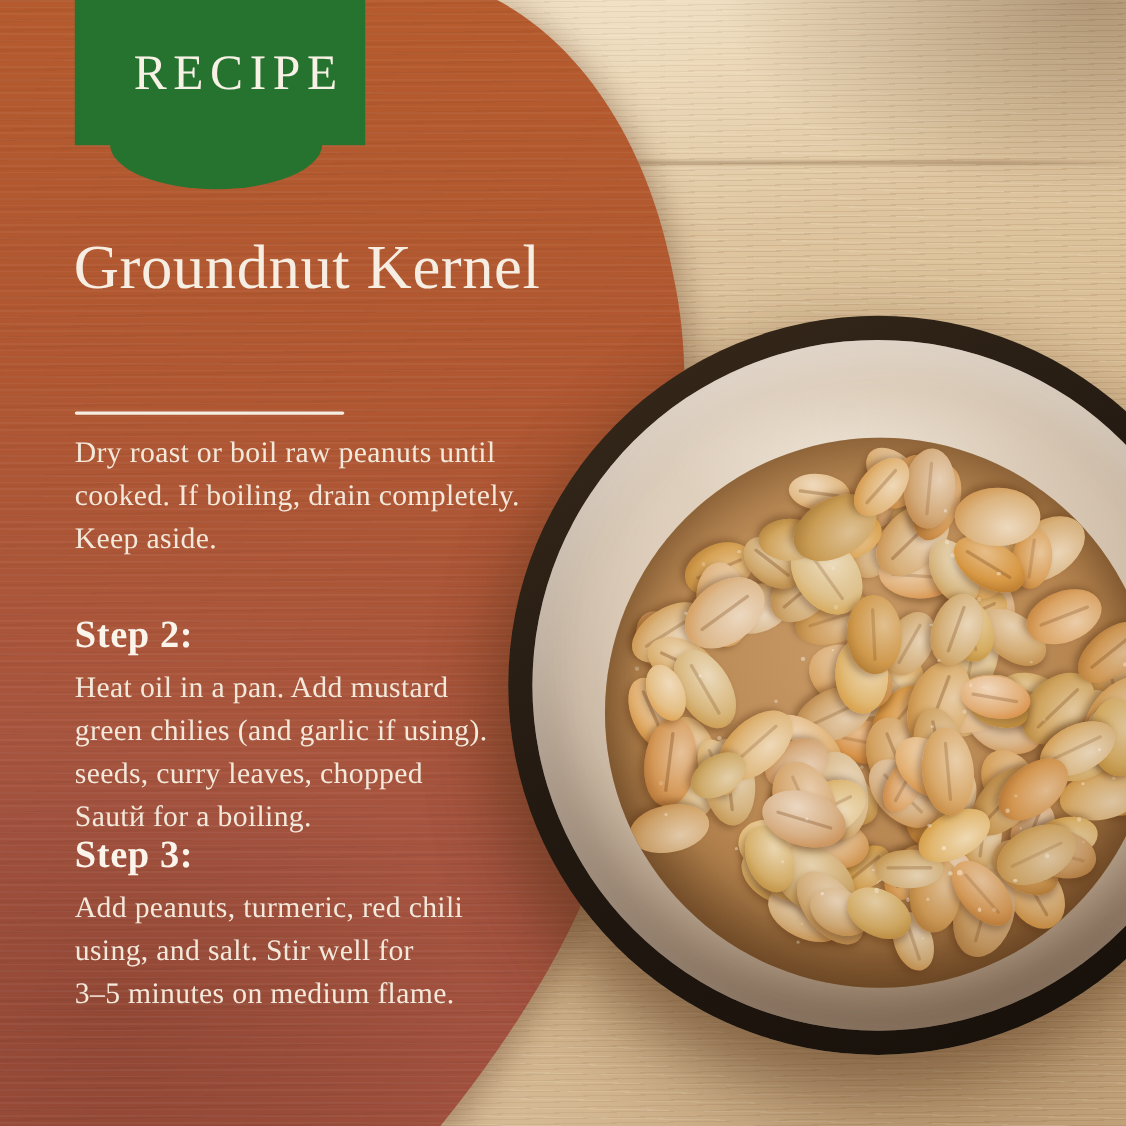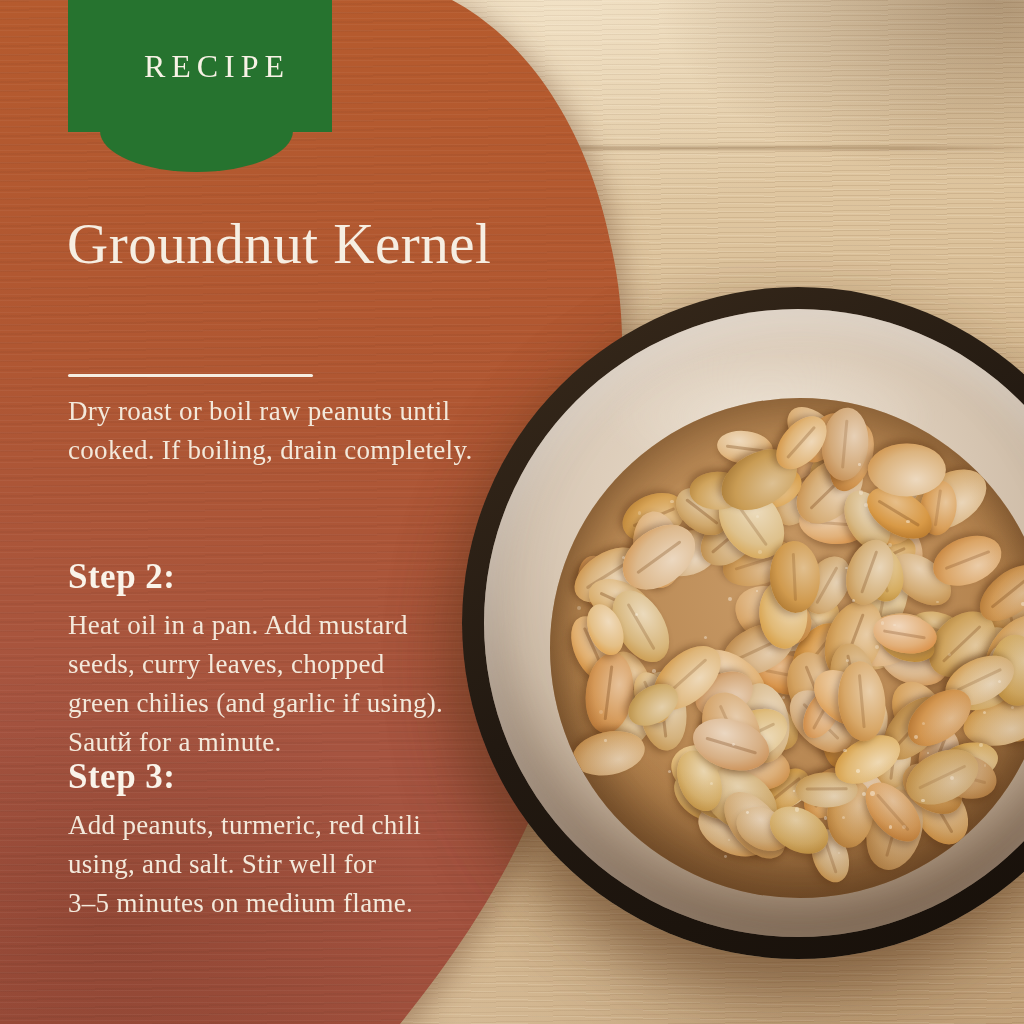--- a/index.html
+++ b/index.html
@@ -40,21 +40,21 @@
   }
 
   
   .badge{position:absolute;left:68px;top:0;width:264px;height:132px;background:#26732f;z-index:5;}
   .badge::after{
     content:"";position:absolute;left:32px;top:131px;width:193px;height:41px;
     background:#26732f;border-radius:0 0 50% 50% / 0 0 100% 100%;
   }
   .badge-label{
     position:absolute;inset:0;display:flex;align-items:center;justify-content:center;
-    color:#f8f2e6;font-size:32px;letter-spacing:6px;padding-left:6px;margin-left:28px;
+    color:#f8f2e6;font-size:45px;letter-spacing:6px;padding-left:6px;margin-left:28px;
   }
 
   
   .content{position:absolute;left:0;top:0;z-index:6;color:#f6eee2;}
   .title{position:absolute;left:67px;top:204px;font-size:57px;line-height:79px;letter-spacing:0.5px;white-space:nowrap;}
   .divider{position:absolute;left:68px;top:374px;width:245px;height:3px;background:#f6eee2;border-radius:2px;}
   .step{position:absolute;left:68px;width:480px;}
   .step h3{margin:0 0 8px 0;font-size:35px;line-height:42px;font-weight:bold;letter-spacing:0.5px;color:#faf4ea;}
   .step .line{font-size:27px;line-height:39px;letter-spacing:0.3px;white-space:nowrap;color:#f3e9db;}
   .step-1{top:392px;} .step-2{top:556px;} .step-3{top:756px;}
@@ -459,28 +459,29 @@
 
 <div class="content">
   <div class="title">
     <div>Groundnut Kernel</div>
   </div>
   <div class="divider"></div>
 
   <section class="step step-1">
     <div class="line">Dry roast or boil raw peanuts until</div>
     <div class="line">cooked. If boiling, drain completely.</div>
+    <div class="line">Keep aside.</div>
   </section>
 
   <section class="step step-2">
     <h3>Step 2:</h3>
     <div class="line">Heat oil in a pan. Add mustard</div>
+    <div class="line">green chilies (and garlic if using).</div>
     <div class="line">seeds, curry leaves, chopped</div>
-    <div class="line">green chilies (and garlic if using).</div>
-    <div class="line">Sautй for a minute.</div>
+    <div class="line">Sautй for a boiling.</div>
   </section>
 
   <section class="step step-3">
     <h3>Step 3:</h3>
     <div class="line">Add peanuts, turmeric, red chili</div>
     <div class="line">using, and salt. Stir well for</div>
     <div class="line">3–5 minutes on medium flame.</div>
   </section>
 </div>
 

